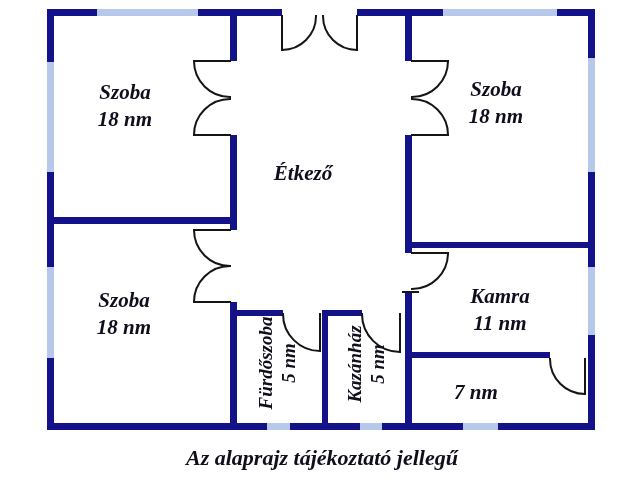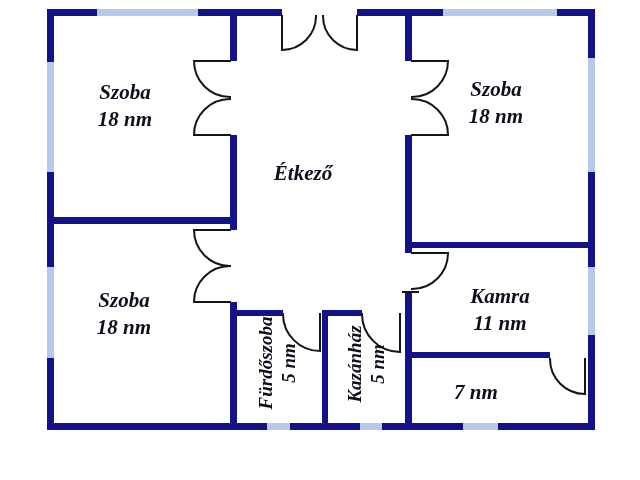--- a/index.html
+++ b/index.html
@@ -155,14 +155,15 @@
 
   <div class="room-label rot" style="left:366px;top:364px">
     <div>Kazánház</div>
     <div>5 nm</div>
   </div>
 
   <div class="room-label" style="left:476px;top:392px">
     <div>7 nm</div>
   </div>
 
+  <div class="caption">Az alaprajz tájékoztató jellegű</div>
 
 </div>
 
 </body></html>

